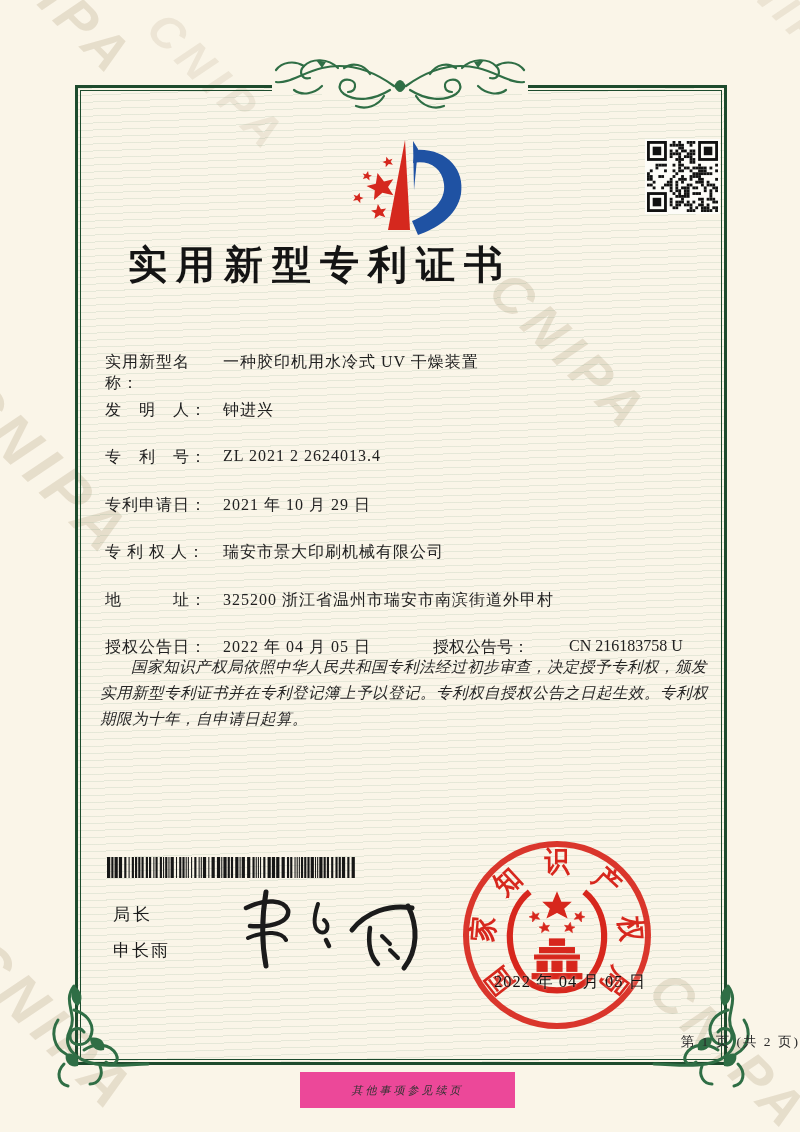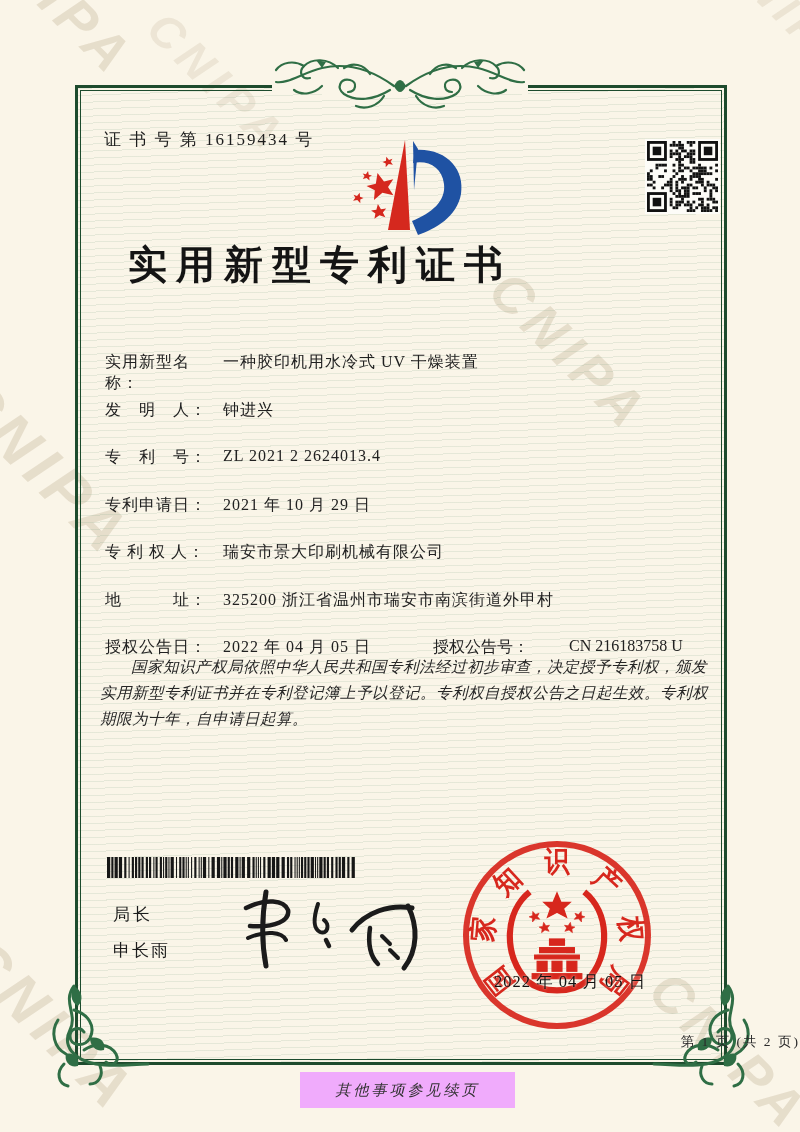--- a/index.html
+++ b/index.html
@@ -87,22 +87,22 @@
     text-shadow:0 0 3px rgba(250,245,232,0.9);
   }
 
   .page-num {
     position:absolute; left:0; top:1033px; width:800px; text-align:right;
     font-size:13.5px; color:#2a2a2a; letter-spacing:2px;
   }
 
   .cont-box {
     position:absolute; left:300px; top:1072px; width:215px; height:36px;
-    background:#f0abfc; display:flex; align-items:center; justify-content:center;
-    font-size:15px; font-style:italic; color:#333; letter-spacing:3px;
+    background:#ec4899; display:flex; align-items:center; justify-content:center;
+    font-size:11px; font-style:italic; color:#333; letter-spacing:3px;
     z-index:5;
   }
 </style>
 </head>
 <body>
 
 <div class="page">
 
   <div class="wm" style="left:-45px; top:-35px;">CNIPA</div>
   <div class="wm" style="left:130px; top:55px; font-size:46px; color:rgba(178,160,128,0.18);">CNIPA</div>
@@ -174,21 +174,20 @@
       <g fill="#2f6e45">
         <path d="M30,6 C38,10 40,20 34,26 C26,22 26,12 30,6 Z"></path>
         <path d="M46,58 C56,56 62,62 60,70 C52,72 46,66 46,58 Z"></path>
         <path d="M22,74 C30,72 36,78 34,86 C26,88 20,82 22,74 Z"></path>
       </g>
     </g>
   </svg>
 
   <div class="content">
 
-    <div class="cert-no">证 书 号 第 16159434 号</div>
 
     <svg class="logo" viewBox="0 0 150 120">
       <g fill="#d5281e">
         <polygon points="0,-10 2.9,-3.1 9.5,-3.1 4.7,1.2 6.9,7.6 0,4 -6.9,7.6 -4.7,1.2 -9.5,-3.1 -2.9,-3.1" transform="translate(63,44) scale(0.55) rotate(-18)"></polygon>
         <polygon points="0,-10 2.9,-3.1 9.5,-3.1 4.7,1.2 6.9,7.6 0,4 -6.9,7.6 -4.7,1.2 -9.5,-3.1 -2.9,-3.1" transform="translate(42,58) scale(0.5) rotate(12)"></polygon>
         <polygon points="0,-10 2.9,-3.1 9.5,-3.1 4.7,1.2 6.9,7.6 0,4 -6.9,7.6 -4.7,1.2 -9.5,-3.1 -2.9,-3.1" transform="translate(56,69) scale(1.45) rotate(-14)"></polygon>
         <polygon points="0,-10 2.9,-3.1 9.5,-3.1 4.7,1.2 6.9,7.6 0,4 -6.9,7.6 -4.7,1.2 -9.5,-3.1 -2.9,-3.1" transform="translate(33,80) scale(0.55) rotate(18)"></polygon>
         <polygon points="0,-10 2.9,-3.1 9.5,-3.1 4.7,1.2 6.9,7.6 0,4 -6.9,7.6 -4.7,1.2 -9.5,-3.1 -2.9,-3.1" transform="translate(54,94) scale(0.8) rotate(-8)"></polygon>
         <polygon points="80,22 85,112 63,112"></polygon>
       </g>

